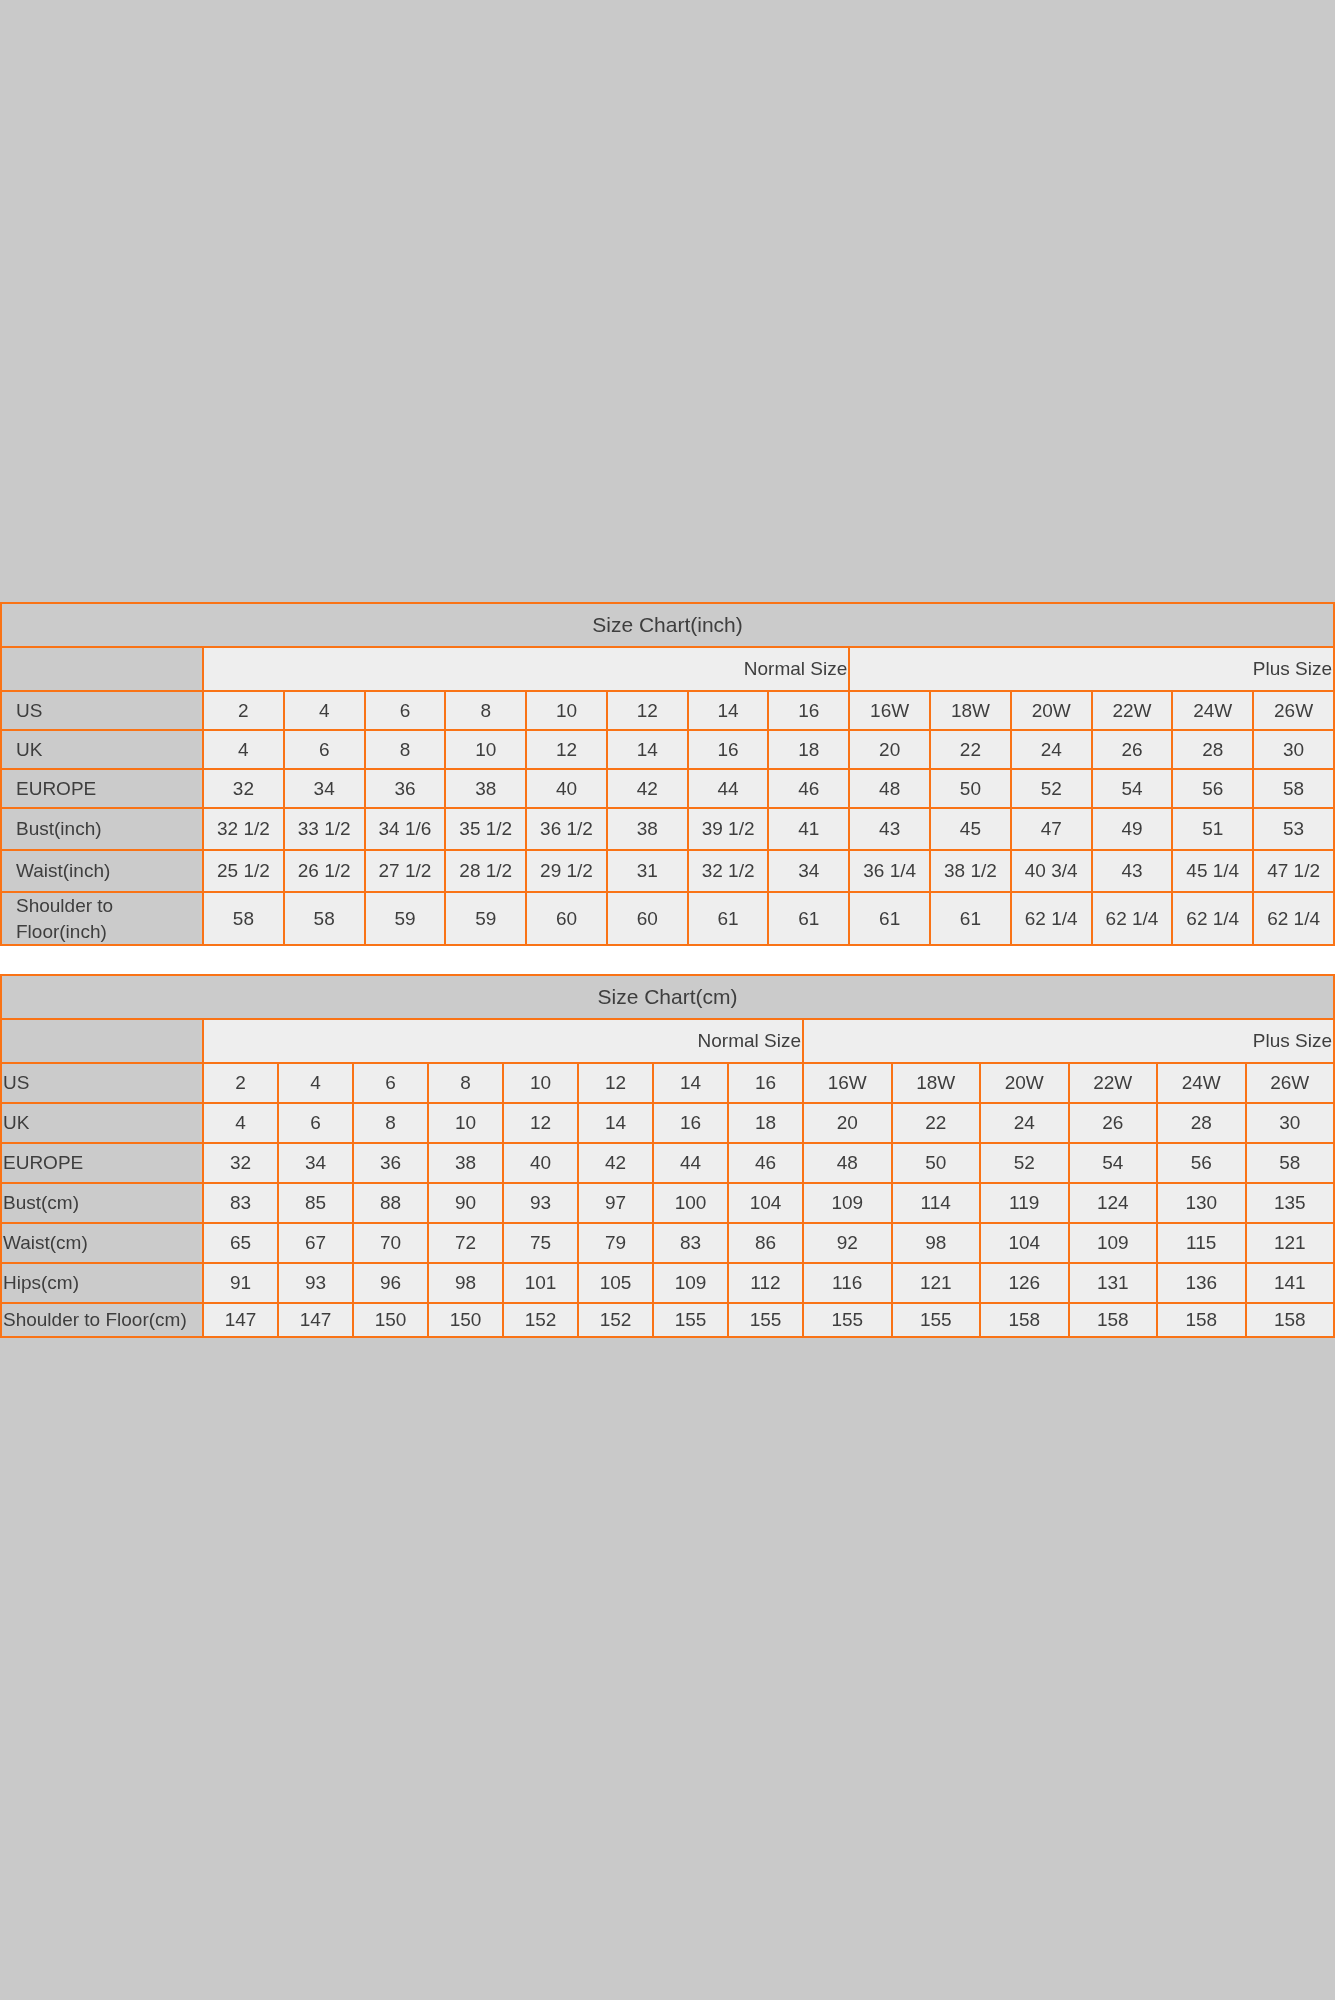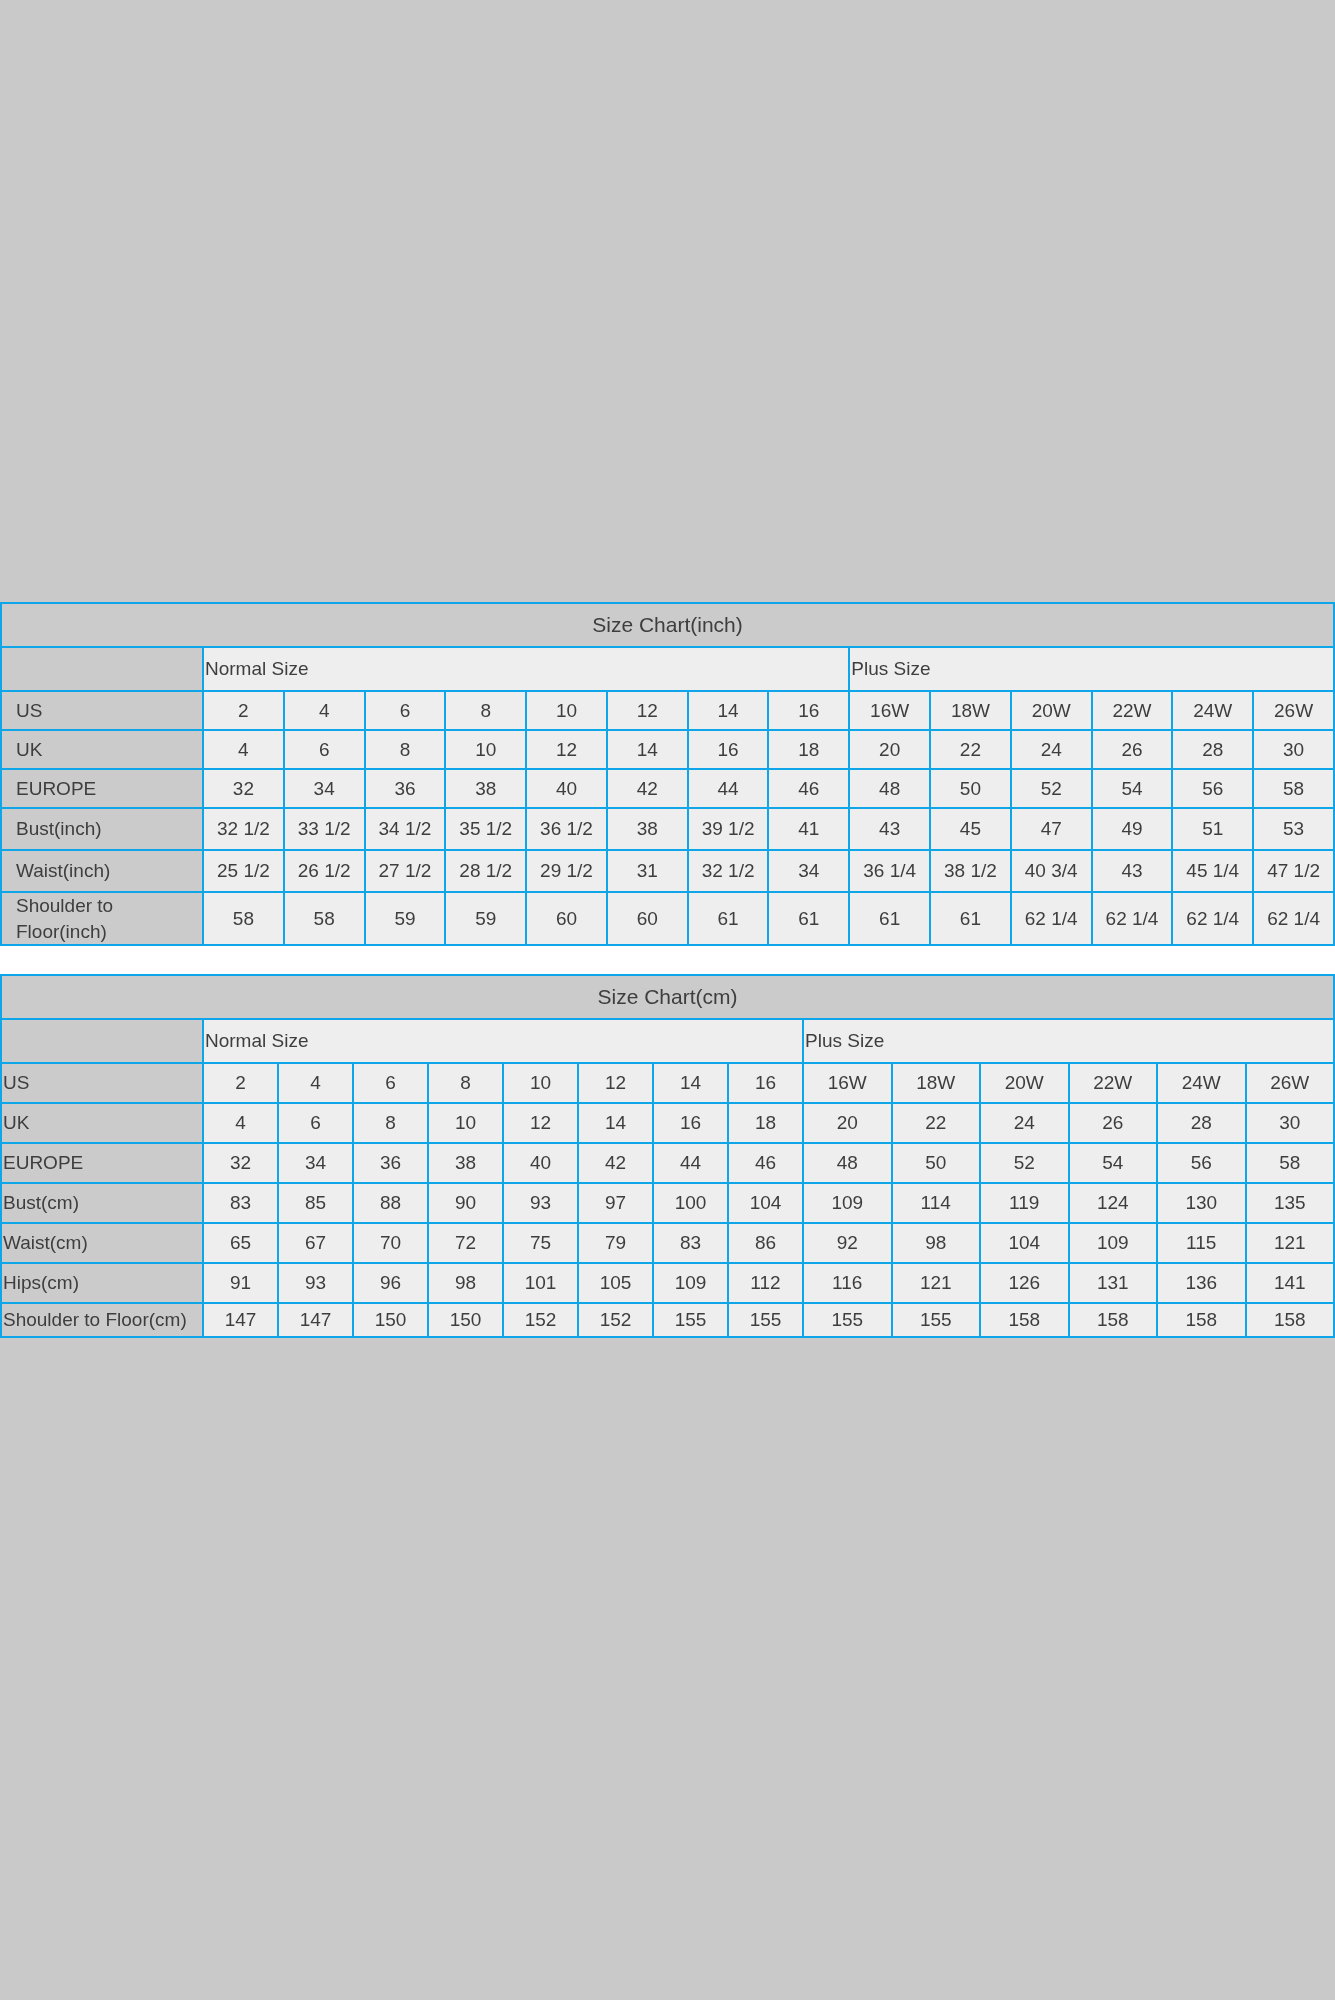--- a/index.html
+++ b/index.html
@@ -18,36 +18,36 @@
     top: 602px;
     left: 0;
     width: 1335px;
     background: #ffffff;
   }
   .size-table {
     width: 1335px;
     table-layout: fixed;
     border-collapse: separate;
     border-spacing: 2px;
-    background: #0ea5e9;
+    background: #f97316;
   }
   .size-table th { font-weight: normal; }
   .title-cell {
     background: #cbcbcb;
     height: 42px;
     font-size: 21px;
     text-align: center;
     vertical-align: middle;
   }
   .corner-cell { background: #cbcbcb; }
   .group-cell {
     background: #eeeeee;
     height: 42px;
     font-size: 19px;
-    text-align: left;
+    text-align: right;
     vertical-align: middle;
   }
   .label-cell {
     background: #cbcbcb;
     font-size: 19px;
     text-align: left;
     vertical-align: middle;
     line-height: 1.35;
   }
   .data-cell {
@@ -149,21 +149,21 @@
           <td class="data-cell">50</td>
           <td class="data-cell">52</td>
           <td class="data-cell">54</td>
           <td class="data-cell">56</td>
           <td class="data-cell">58</td>
         </tr>
         <tr>
           <td class="label-cell">Bust(inch)</td>
           <td class="data-cell">32 1/2</td>
           <td class="data-cell">33 1/2</td>
-          <td class="data-cell">34 1/2</td>
+          <td class="data-cell">34 1/6</td>
           <td class="data-cell">35 1/2</td>
           <td class="data-cell">36 1/2</td>
           <td class="data-cell">38</td>
           <td class="data-cell">39 1/2</td>
           <td class="data-cell">41</td>
           <td class="data-cell">43</td>
           <td class="data-cell">45</td>
           <td class="data-cell">47</td>
           <td class="data-cell">49</td>
           <td class="data-cell">51</td>

